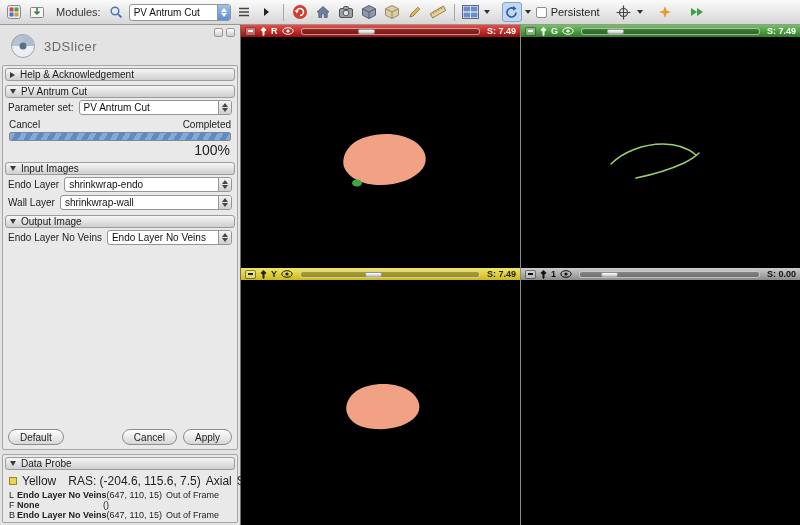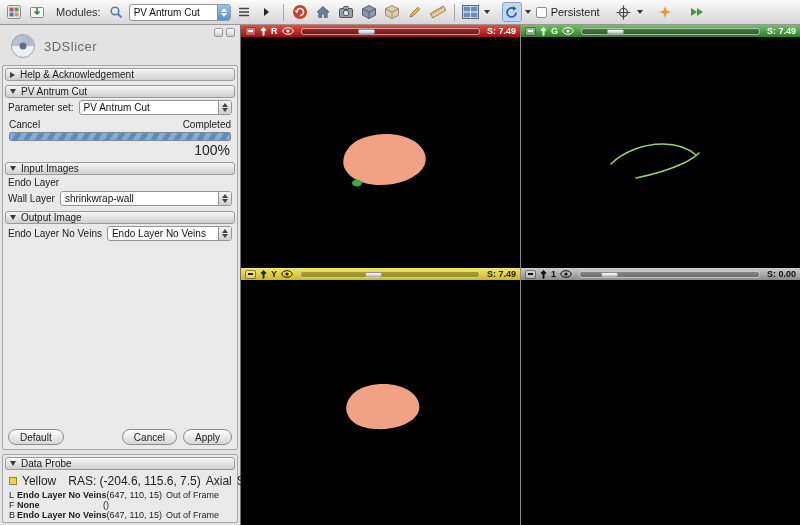--- a/index.html
+++ b/index.html
@@ -258,20 +258,27 @@
       </div>
       <div class="progress"></div>
       <div class="pct">100%</div>
 
       <div class="section-header">
         <span class="arr-down"></span>
         <span>Input Images</span>
       </div>
       <div class="row">
         <span class="lbl">Endo Layer</span>
+        <div class="combo">
+          <span class="val">shrinkwrap-endo</span>
+          <span class="combo-arrows gray">
+              <span class="tri-up"></span>
+              <span class="tri-dn"></span>
+            </span>
+        </div>
       </div>
       <div class="row">
         <span class="lbl">Wall Layer</span>
         <div class="combo">
           <span class="val">shrinkwrap-wall</span>
           <span class="combo-arrows gray">
               <span class="tri-up"></span>
               <span class="tri-dn"></span>
             </span>
         </div>

